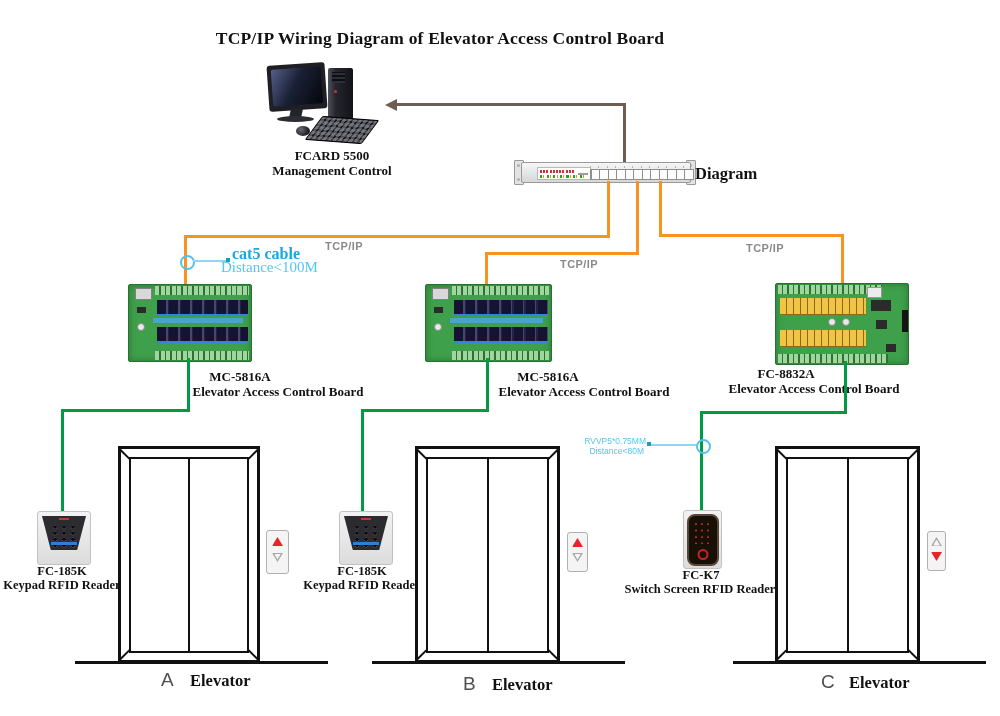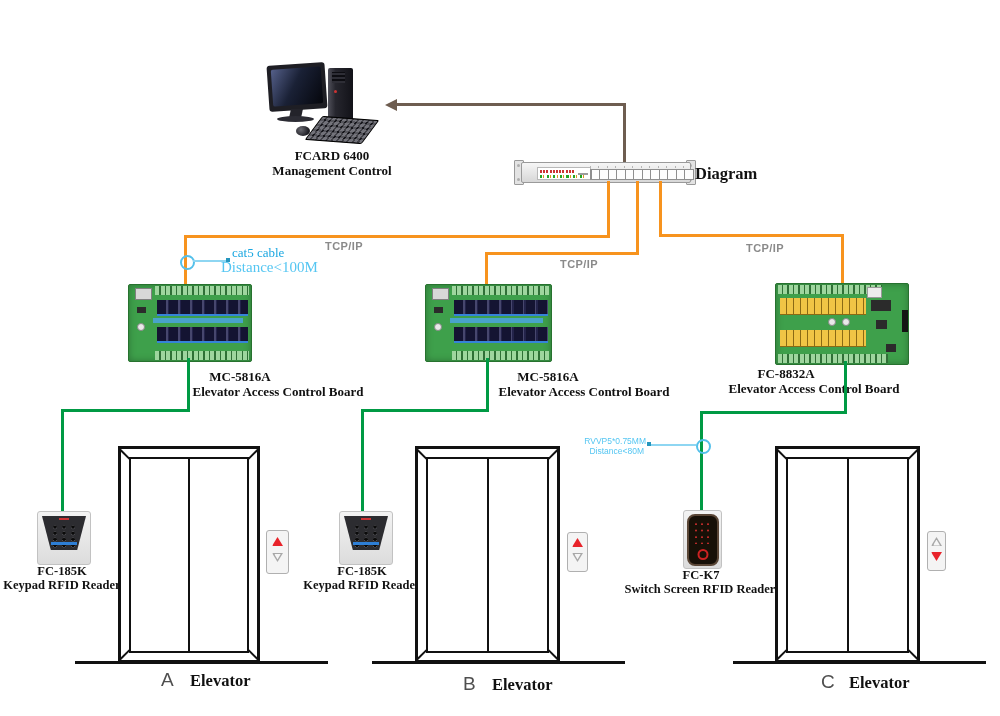--- a/index.html
+++ b/index.html
@@ -10,21 +10,21 @@
   .rx{position:absolute;transform:translateX(-100%);white-space:nowrap;}
 
   
   .title{font-size:17.5px;font-weight:bold;letter-spacing:.2px;}
   .dev-label{font-size:13px;font-weight:bold;}
   .switch-label{font-size:16.5px;font-weight:bold;}
   .board-label{font-size:13px;font-weight:bold;}
   .reader-label{font-size:12.5px;font-weight:bold;}
   .tcpip{font-family:"Liberation Sans",sans-serif;font-size:11px;font-weight:bold;
          color:#8a8a8a;letter-spacing:.4px;}
-  .cat5-main{font-size:13px;font-weight:normal;color:var(--annotation-strong,#1aa7e1);}
+  .cat5-main{font-size:16px;font-weight:bold;color:var(--annotation-strong,#1aa7e1);}
   .cat5-sub{font-family:Liberation Serif, serif;font-size:15px;color:var(--annotation-light,#55c6f2);}
   .rvvp{font-family:"Liberation Sans",sans-serif;font-size:8.5px;color:var(--annotation-light,#55c6f2);}
   .elev-letter{font-family:"Liberation Sans",sans-serif;font-size:19px;color:#4f4f4f;}
   .elev-word{font-size:16.5px;font-weight:bold;}
 
   
   .cable{position:absolute;}
   .orange{background:var(--tcp-cable,#f7931e);}
   .green{background:var(--reader-cable,#009a44);}
   .brown{background:var(--uplink-cable,#6e5d50);}
@@ -120,35 +120,36 @@
                         clip-path:polygon(50% 0,100% 100%,0 100%);}
   .tri-down-outline{background:#a8a8a8;clip-path:polygon(0 0,100% 0,50% 100%);}
   .tri-down-outline .fill{position:absolute;left:2px;top:.5px;width:7px;height:6px;background:#f6f6f6;
                           clip-path:polygon(0 0,100% 0,50% 100%);}
 </style>
 </head>
 <body>
 
 <div class="stage">
 
+  <div class="cx title" style="left:440px;top:28px;">TCP/IP Wiring Diagram of Elevator Access Control Board</div>
 
   <div class="abs" style="left:268px;top:60px;width:110px;height:88px;">
     <div class="tower">
       <div class="tower-slots"></div>
       <div class="tower-dot"></div>
     </div>
     <div class="monitor">
       <div class="screen"></div>
     </div>
     <div class="stand-neck"></div>
     <div class="stand-base"></div>
     <div class="mouse"></div>
     <div class="keyboard"></div>
   </div>
-  <div class="cx dev-label" style="left:332px;top:148px;">FCARD 6400</div>
+  <div class="cx dev-label" style="left:332px;top:148px;">FCARD 5500</div>
   <div class="cx dev-label" style="left:332px;top:163px;">Management Control</div>
 
   <div class="cable brown" style="left:396px;top:103px;width:230px;height:3px;"></div>
   <div class="cable brown" style="left:623px;top:103px;width:3px;height:61px;"></div>
   <div class="arrow-left" style="left:385px;top:98.5px;"></div>
 
   <div class="abs" style="left:514px;top:160px;width:182px;height:23px;">
     <div class="switch-ear" style="left:0;top:0;">
       <div class="hole" style="top:3px;"></div>
       <div class="hole" style="bottom:3px;"></div>

